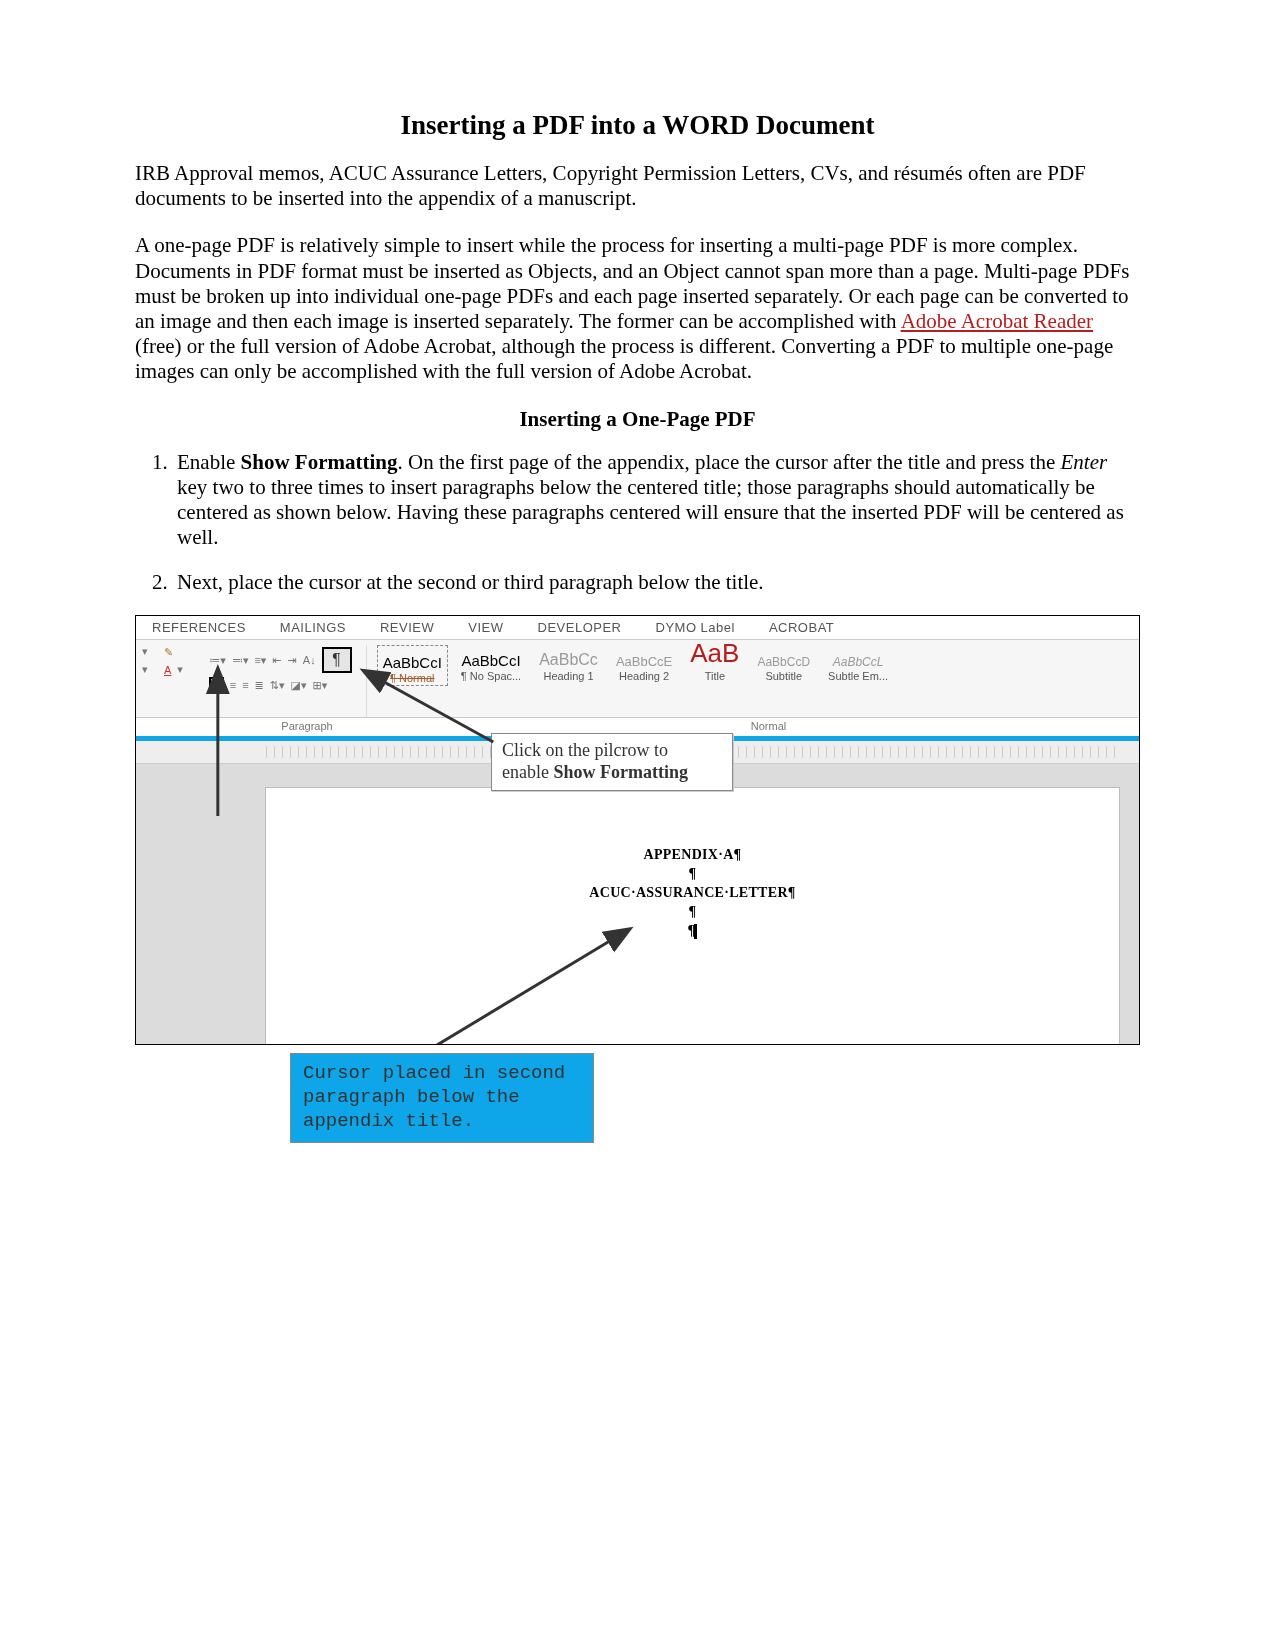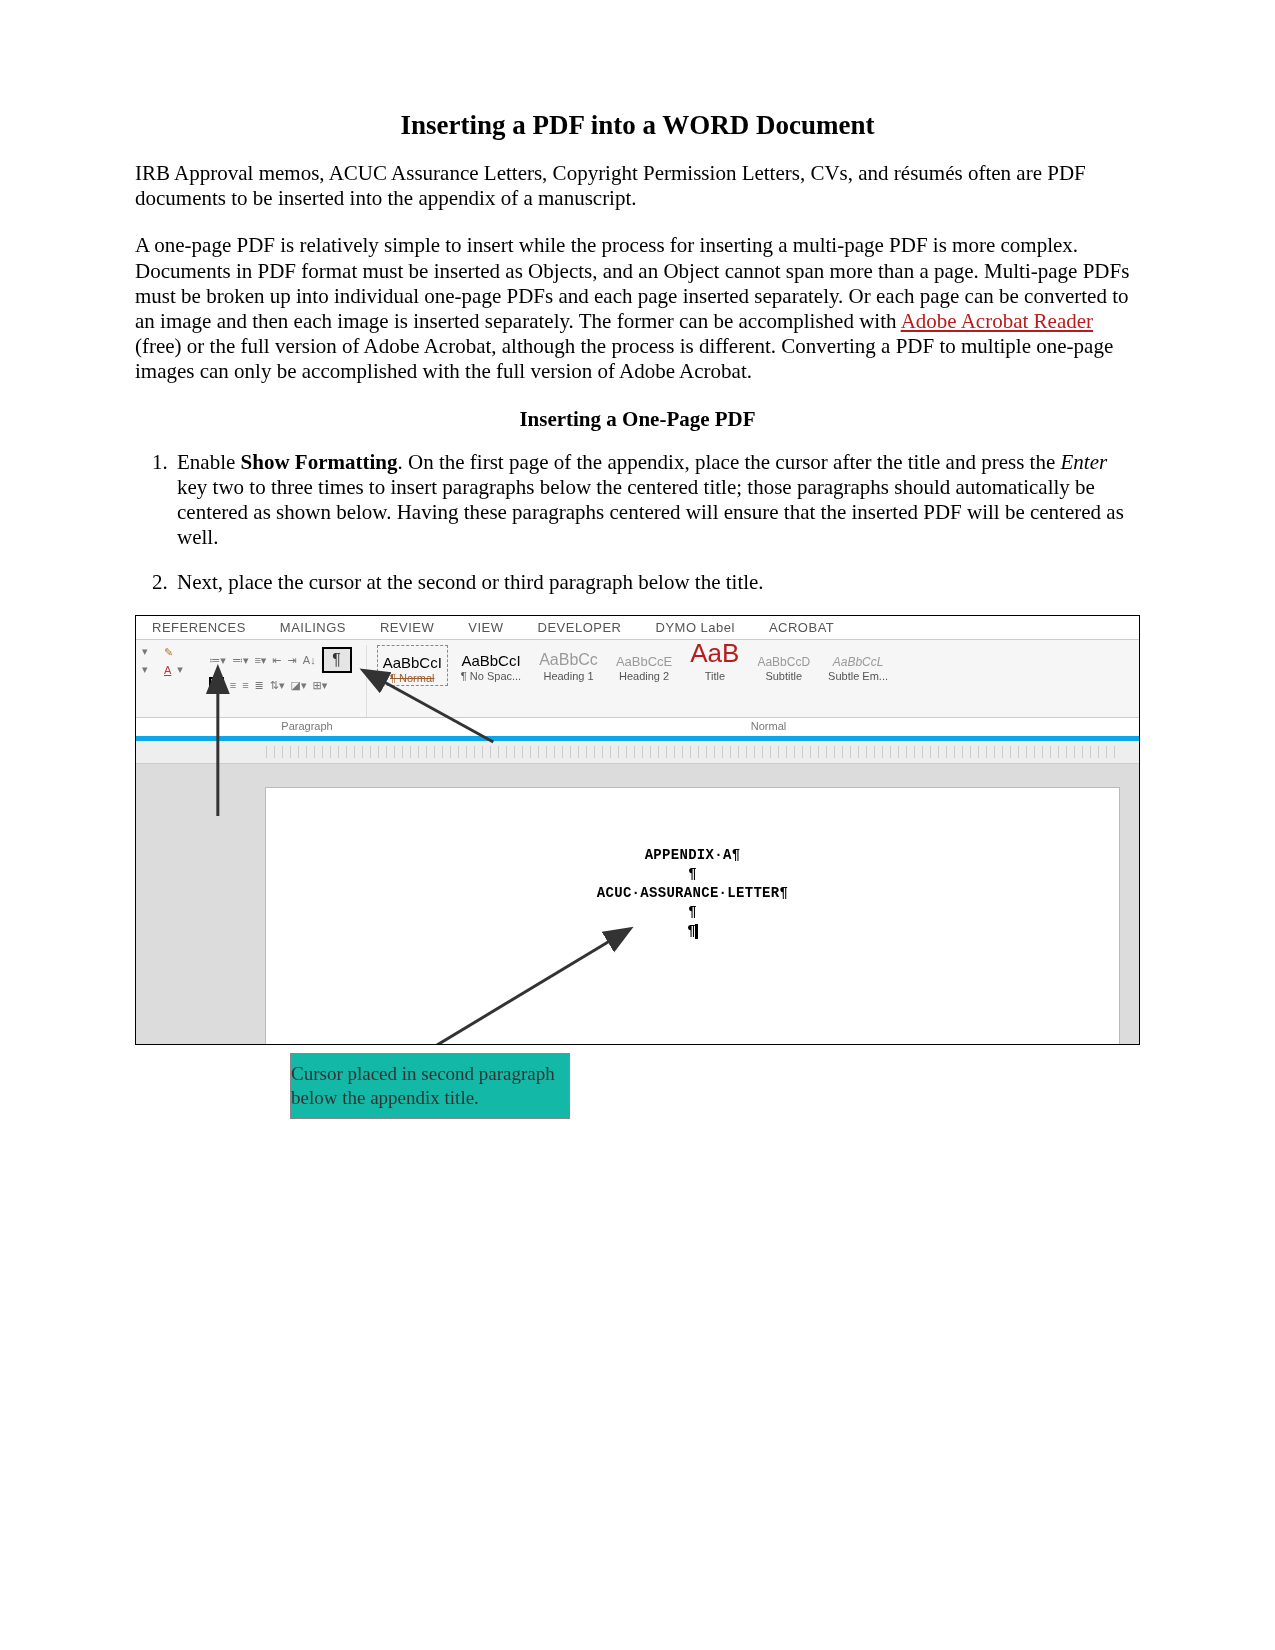--- a/index.html
+++ b/index.html
@@ -141,21 +141,21 @@
   }
   .paper {
     position:absolute;
     left: 130px; right: 20px; top: 24px; bottom: 0;
     background: #fff;
     box-shadow: 0 0 0 1px #bbb;
   }
   .paper-content {
     text-align:center;
     padding-top: 58px;
-    font-family: Liberation Mono, monospace;
+    font-family: Liberation Serif, serif;
     font-size: 14px;
     font-weight: bold;
     letter-spacing: .3px;
     line-height: 1.35;
   }
   .cursor {
     display:inline-block;
     width:1px; height:15px; background:#000;
     vertical-align:middle;
     border-left:2px solid #000;
@@ -177,24 +177,24 @@
   .callout1 { left: 355px; top: 117px; width: 220px; }
   .callout2-wrap {
     position: relative;
     margin-top: 8px;
   }
   .callout2 {
     margin-left: 155px;
     position: relative;
     display:inline-block;
     width: 278px;
-    background:#14b8a6;
+    background:#0ea5e9;
     border:1px solid #888;
-    padding:8px 0;
-    font-family: Liberation Serif, serif;
+    padding:8px 12px;
+    font-family: Liberation Mono, monospace;
     font-size:19px;
     color:#333;
     line-height:1.25;
   }
   svg.overlay {
     position:absolute;
     left:0; top:0;
     width:100%; height:100%;
     pointer-events:none;
   }
@@ -313,20 +313,24 @@
           <div class="paper-content">
             <div>APPENDIX·A¶</div>
             <div>¶</div>
             <div>ACUC·ASSURANCE·LETTER¶</div>
             <div>¶</div>
             <div><span>¶</span><span class="cursor"></span></div>
           </div>
         </div>
       </div>
 
+      <div class="callout callout1">
+        <span>Click on the pilcrow to</span><br>
+        <span>enable </span><span class="bold">Show Formatting</span>
+      </div>
 
       <svg class="overlay" viewBox="0 0 1005 428" preserveAspectRatio="none">
         <defs>
           <marker id="ah" markerWidth="12" markerHeight="12" refX="2" refY="4" orient="auto">
             <path d="M0,0 L10,4 L0,8 Z" fill="#333"></path>
           </marker>
         </defs>
 
         <line x1="358" y1="126" x2="245" y2="64" stroke="#333" stroke-width="3" marker-end="url(#ah)"></line>
 

